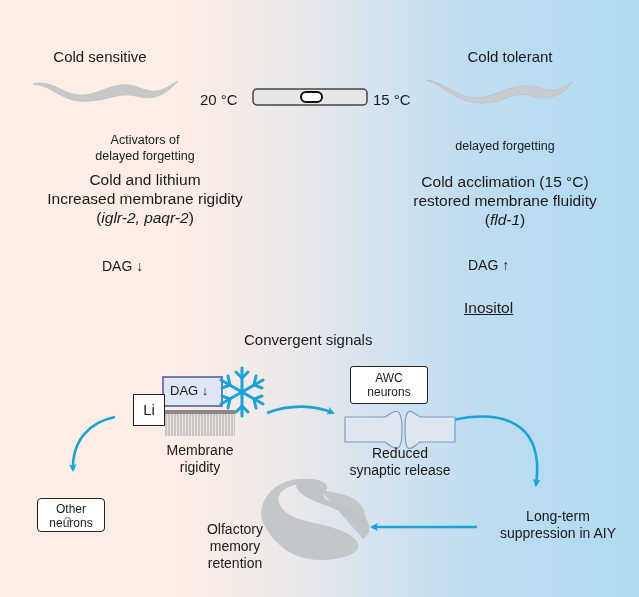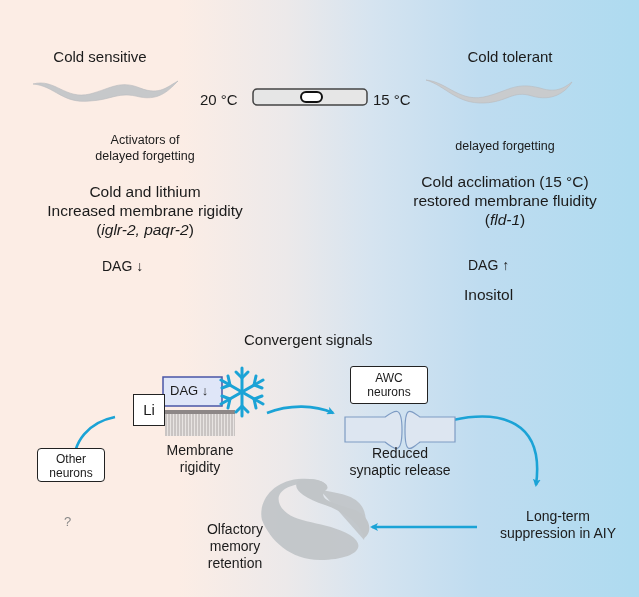--- a/index.html
+++ b/index.html
@@ -69,34 +69,34 @@
 </svg>
 
 <div class="abs t-title center" style="left:40px;top:48px;width:120px;">Cold sensitive</div>
 <div class="abs t-title center" style="left:450px;top:48px;width:120px;">Cold tolerant</div>
 <div class="abs t-title" style="left:200px;top:91px;">20 °C</div>
 <div class="abs t-title" style="left:373px;top:91px;">15 °C</div>
 
 <div class="abs center" style="left:30px;top:132px;width:230px;">
   <div class="t-small">Activators of</div>
   <div class="t-small">delayed forgetting</div>
-  <div class="t-main" style="margin-top:18px;text-align:center;">Cold and lithium</div>
+  <div class="t-main" style="margin-top:6px;text-align:center;">Cold and lithium</div>
   <div class="t-main">Increased membrane rigidity</div>
   <div class="t-main">(<i>iglr-2, paqr-2</i>)</div>
 </div>
 <div class="abs t-mid" style="left:102px;top:258px;">DAG ↓</div>
 
 <div class="abs center" style="left:385px;top:138px;width:240px;">
   <div class="t-small">delayed forgetting</div>
   <div class="t-main" style="margin-top:18px;">Cold acclimation (15 °C)</div>
   <div class="t-main">restored membrane fluidity</div>
   <div class="t-main">(<i>fld-1</i>)</div>
 </div>
 <div class="abs t-mid" style="left:468px;top:257px;">DAG ↑</div>
-<div class="abs t-main" style="left:464px;top:285px;">Inositol</div>
+<div class="abs t-main" style="left:464px;top:298px;text-decoration:underline;">Inositol</div>
 
 <div class="abs t-title" style="left:244px;top:331px;">Convergent signals</div>
 
 <div class="abs" style="left:170px;top:383px;font-size:13px;">DAG ↓</div>
 <div class="box" style="left:133px;top:394px;width:30px;height:30px;line-height:30px;font-size:15px;border-radius:0;">Li</div>
 
 <div class="abs center t-mid" style="left:150px;top:442px;width:100px;">
   <div>Membrane</div>
   <div>rigidity</div>
 </div>
@@ -104,21 +104,21 @@
 <div class="box" style="left:350px;top:366px;width:78px;height:38px;padding-top:4px;box-sizing:border-box;border-radius:3px;">
   <div>AWC</div>
   <div>neurons</div>
 </div>
 
 <div class="abs center t-mid" style="left:330px;top:445px;width:140px;">
   <div>Reduced</div>
   <div>synaptic release</div>
 </div>
 
-<div class="box" style="left:37px;top:448px;width:68px;height:34px;padding-top:3px;box-sizing:border-box;">
+<div class="box" style="left:37px;top:498px;width:68px;height:34px;padding-top:3px;box-sizing:border-box;">
   <div>Other</div>
   <div>neurons</div>
 </div>
 <div class="abs" style="left:64px;top:514px;font-size:13px;color:#888;">?</div>
 
 <div class="abs center t-mid" style="left:478px;top:508px;width:160px;">
   <div>Long-term</div>
   <div>suppression in AIY</div>
 </div>
 

